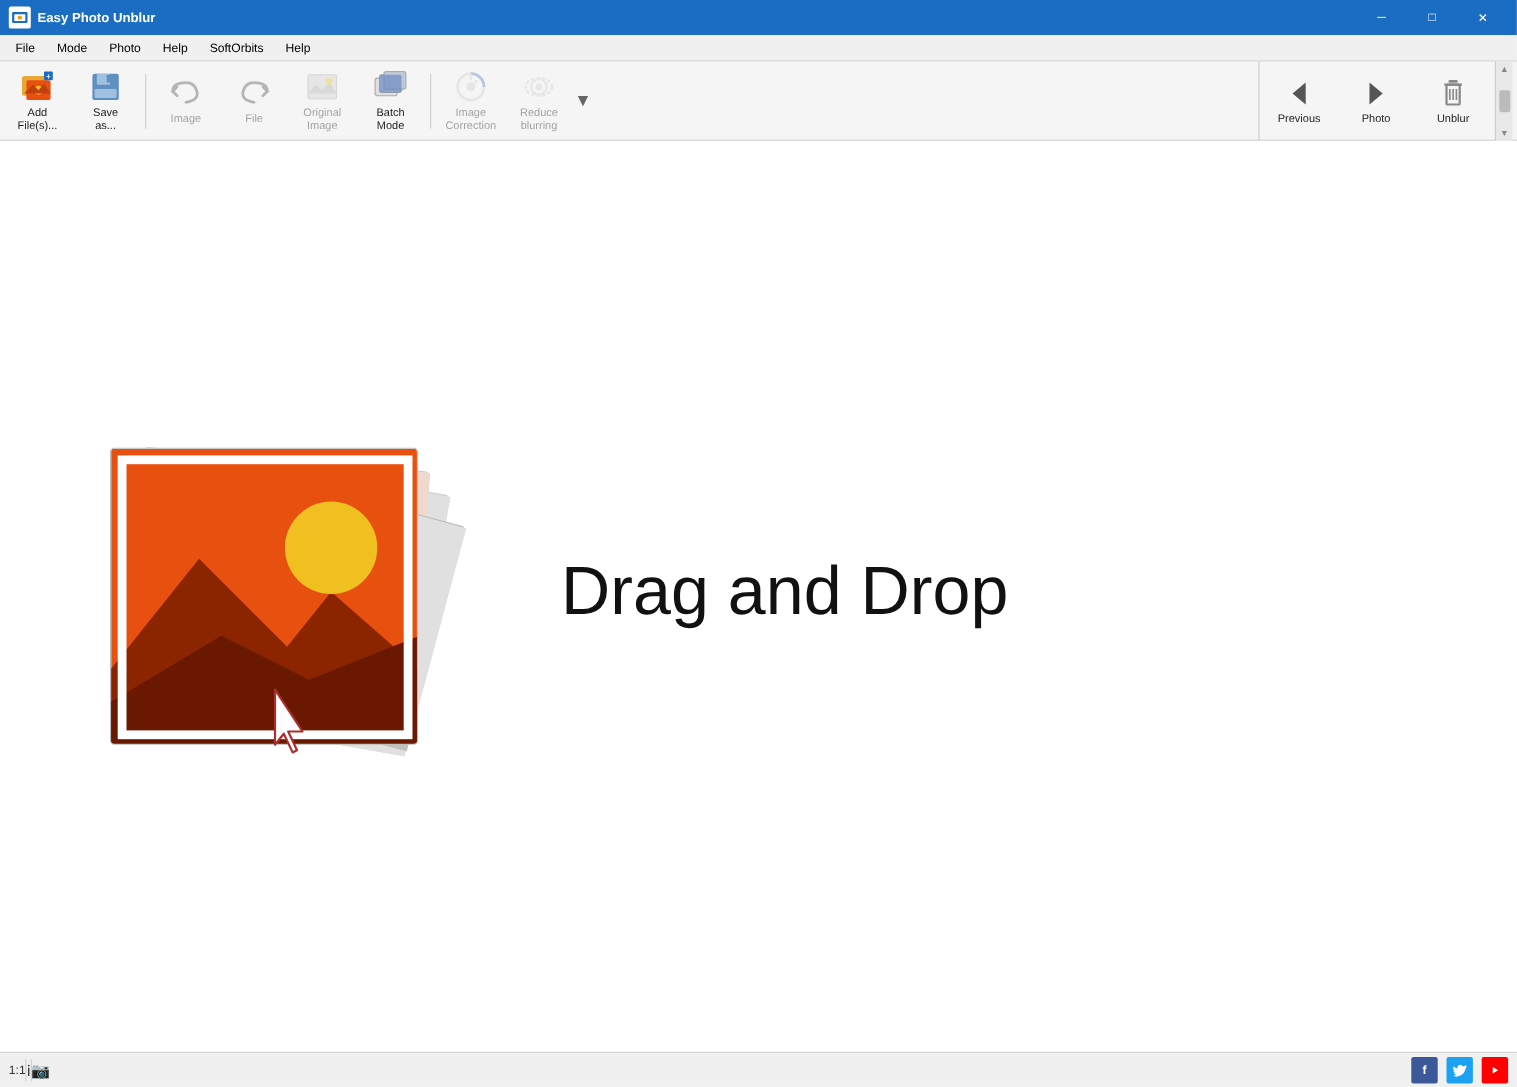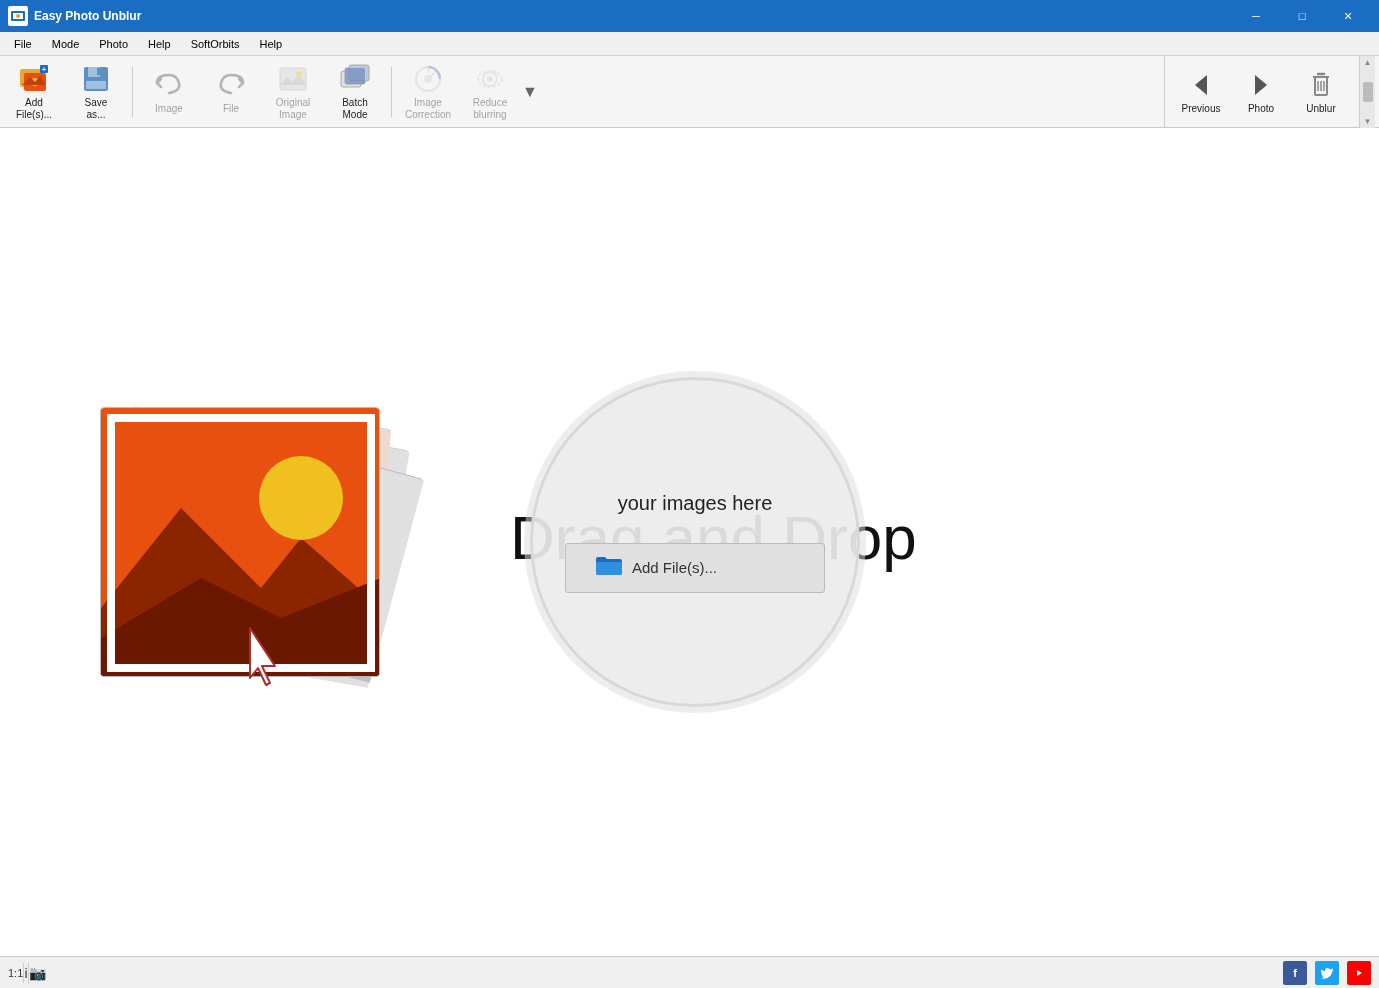--- a/index.html
+++ b/index.html
@@ -88,21 +88,21 @@
       background: #cccccc;
       margin: 0 4px;
     }
     .toolbar-right {
       margin-left: auto;
       display: flex;
       align-items: center;
       border-left: 1px solid #cccccc;
       height: 72px;
       padding: 0 8px;
-      gap: 4px;
+      gap: 14px;
     }
     .toolbar-right .toolbar-btn { width: 56px; }
 
     
     .toolbar-chevron {
       width: 16px; height: 64px;
       display: flex; align-items: center; justify-content: center;
       cursor: pointer; color: #666;
     }
 
@@ -393,46 +393,20 @@
       <svg width="50" height="70" viewBox="0 0 50 70">
         <polygon points="10,5 10,55 18,45 26,62 30,60 22,43 35,43" fill="white" stroke="#aa3030" stroke-width="2" stroke-linejoin="round"></polygon>
       </svg>
     </div>
   </div>
 
   <div style="position:absolute; left:510px; top:50%; transform:translateY(-55%); z-index:1;">
     <div style="font-size:62px; font-weight:300; color:#111; line-height:1.1;">Drag and Drop</div>
   </div>
 
-  <div style="
-    position:absolute;
-    width:330px; height:330px;
-    border-radius:50%;
-    background:rgba(235,235,235,0.92);
-    border:3px solid #d8d8d8;
-    display:flex;
-    flex-direction:column;
-    align-items:center;
-    justify-content:center;
-    left:530px; top:50%;
-    transform:translateY(-50%);
-    z-index:5;
-    box-shadow: 0 0 0 6px rgba(220,220,220,0.5);
-  ">
-    <div style="font-size:20px; color:#222; margin-bottom:28px; font-weight:400;">your images here</div>
-    <div class="add-files-btn">
-      <span class="folder-icon">
-        <svg width="28" height="22" viewBox="0 0 28 22">
-          <path d="M2 5 Q2 3 4 3 L11 3 L13 5 L26 5 Q28 5 28 7 L28 19 Q28 21 26 21 L4 21 Q2 21 2 19 Z" fill="#1a6dc2"></path>
-          <path d="M2 8 L28 8 L28 19 Q28 21 26 21 L4 21 Q2 21 2 19 Z" fill="#3090e0"></path>
-        </svg>
-      </span>
-      <span class="btn-text">Add File(s)...</span>
-    </div>
-  </div>
 
 </div>
 
 <div id="statusbar">
   <div class="statusbar-zoom">
     <span>1:1</span>
   </div>
   <div class="statusbar-sep"></div>
   <div style="font-size:14px;">ℹ</div>
   <div class="statusbar-sep"></div>

